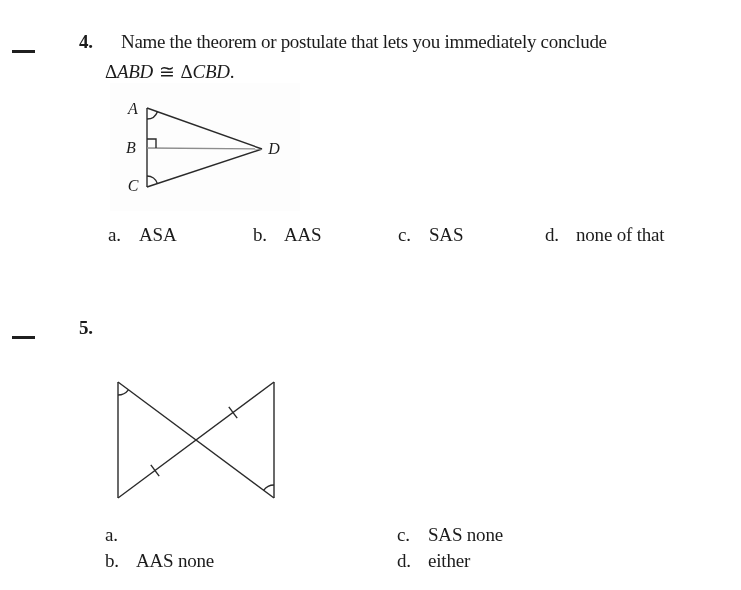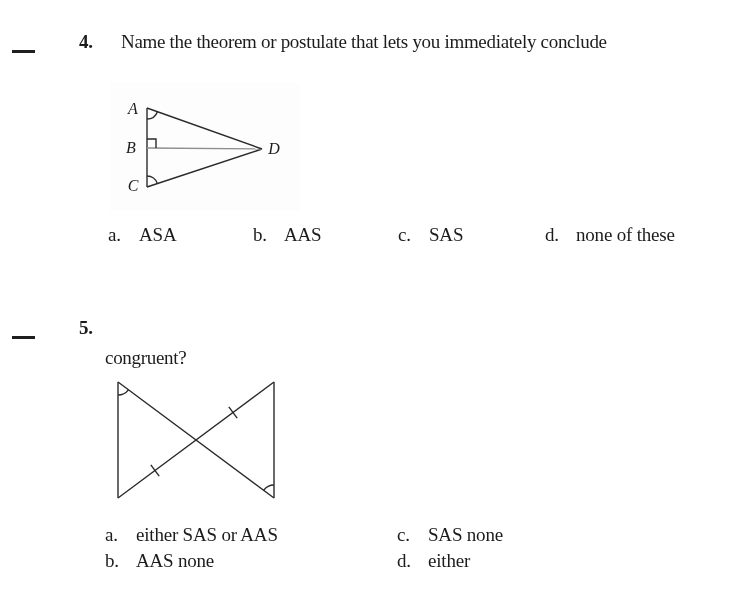--- a/index.html
+++ b/index.html
@@ -25,20 +25,21 @@
 <body>
 
 <div class="page">
 
   <div class="blank" style="left:12px;top:50px;"></div>
 
   <div class="txt qnum" style="left:79px;top:31px;">4.</div>
 
   <div class="txt" style="left:105px;top:31px;margin-left:16px;">Name the theorem or postulate that lets you immediately conclude</div>
 
+  <div class="txt stmt" style="left:105px;top:61px;"><span>Δ</span><span class="it">ABD</span><span class="cong">≅</span><span>Δ</span><span class="it">CBD</span><span>.</span></div>
 
   <svg width="190" height="128" style="left:110px;top:83px;background:#fdfdfd;">
 
     <path d="M37,25 L37,104"></path>
 
     <path d="M37,25 L152,66"></path>
 
     <path d="M37,104 L152,66"></path>
 
     <path class="gray" d="M37,65 L152,66"></path>
@@ -61,29 +62,28 @@
   <div class="choice" style="left:253px;top:224px;">
     <span class="letter">b.</span>
     <span>AAS</span>
   </div>
   <div class="choice" style="left:398px;top:224px;">
     <span class="letter">c.</span>
     <span>SAS</span>
   </div>
   <div class="choice" style="left:545px;top:224px;">
     <span class="letter">d.</span>
-    <span>none of these</span>
+    <span>none of that</span>
   </div>
 
   <div class="blank" style="left:12px;top:336px;"></div>
 
   <div class="txt qnum" style="left:79px;top:317px;">5.</div>
 
 
-  <div class="txt" style="left:105px;top:347px;">congruent?</div>
 
   <svg width="185" height="130" style="left:108px;top:375px;">
 
     <path d="M10,7 L10,123"></path>
 
     <path d="M166,7 L166,123"></path>
 
     <path d="M10,7 L166,123"></path>
 
     <path d="M10,123 L166,7"></path>
@@ -92,21 +92,20 @@
 
     <path d="M155.6,115.3 A13,13 0 0 1 166,110"></path>
 
     <path d="M42.8,89.9 L51.2,101.1"></path>
 
     <path d="M120.8,31.9 L129.2,43.1"></path>
   </svg>
 
   <div class="choice" style="left:105px;top:524px;">
     <span class="letter">a.</span>
-    <span>either SAS or AAS</span>
   </div>
   <div class="choice" style="left:105px;top:550px;">
     <span class="letter">b.</span>
     <span>AAS none</span>
   </div>
   <div class="choice" style="left:397px;top:524px;">
     <span class="letter">c.</span>
     <span>SAS none</span>
   </div>
   <div class="choice" style="left:397px;top:550px;">

